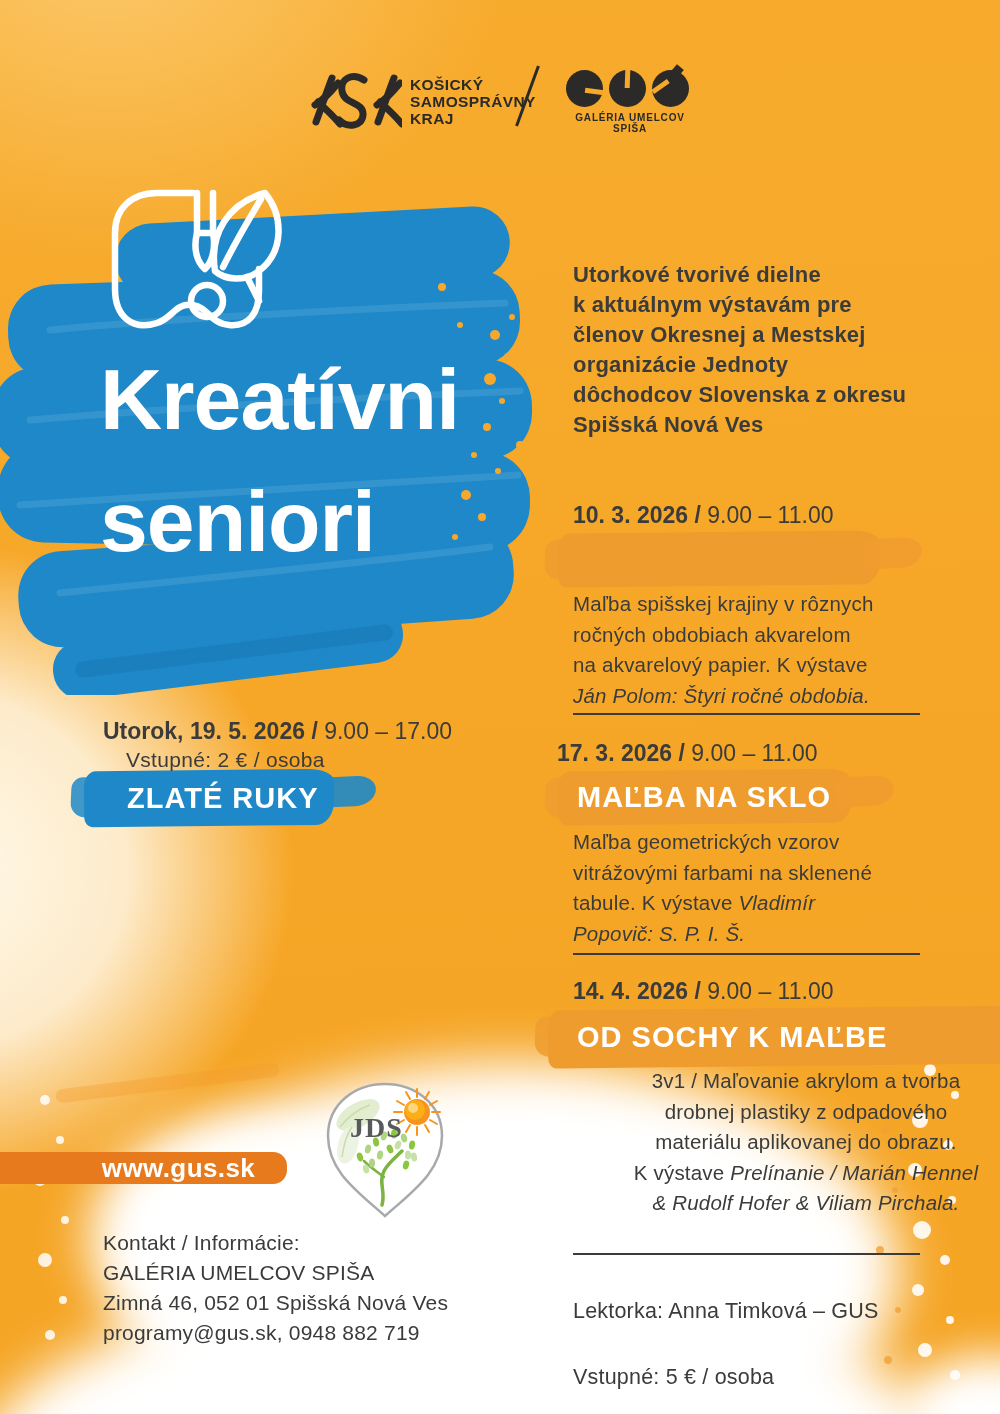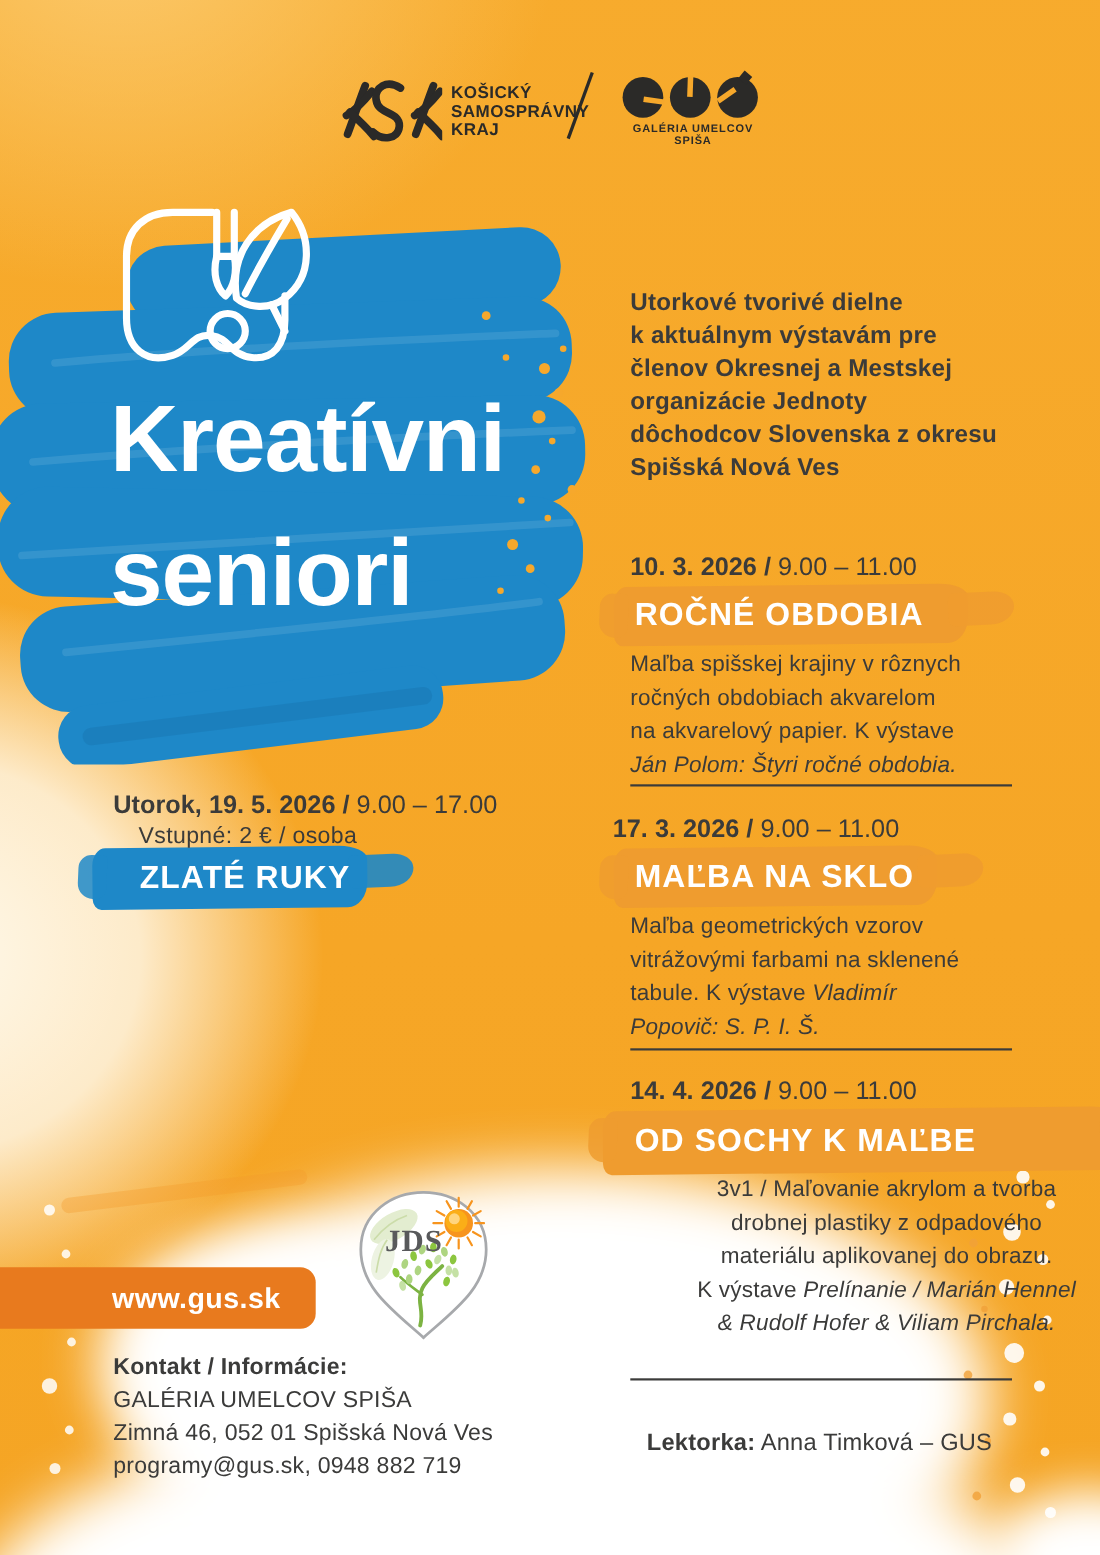--- a/index.html
+++ b/index.html
@@ -39,28 +39,28 @@
   .etitle{position:absolute;z-index:5;color:#fff;font-size:29px;font-weight:800;letter-spacing:1px;white-space:nowrap;}
   .edate{position:absolute;z-index:5;font-size:23px;white-space:pre;}
   .edate b{font-weight:700;}
   .para{position:absolute;z-index:5;font-size:20.5px;line-height:30.5px;letter-spacing:.2px;white-space:pre-line;width:400px;}
   .para i{font-style:italic;}
   .para b{font-weight:700;}
   .intro{left:573px;top:260px;width:380px;z-index:5;font-size:22px;font-weight:600;line-height:30px;letter-spacing:.2px;white-space:pre-line;}
   .divider{position:absolute;left:573px;width:347px;height:2px;background:#3B3B3A;z-index:5;}
   .fee{position:absolute;z-index:5;font-size:21px;letter-spacing:.3px;}
   .lektorka{left:573px;top:1262px;z-index:5;font-size:21.5px;line-height:33px;letter-spacing:.2px;white-space:pre-line;}
-  .lektorka b{font-weight:700;margin-left:15px;}
-  
-  .www-btn{left:0;top:1152px;width:287px;height:56px;z-index:6;background:#E87A1E;border-radius:0 14px 14px 0;
+  .lektorka b{font-weight:400;}
+  
+  .www-btn{left:0;top:1152px;width:287px;height:32px;z-index:6;background:#E87A1E;border-radius:0 14px 14px 0;
     display:flex;align-items:center;justify-content:center;padding-left:70px;box-sizing:border-box;cursor:pointer;}
   .www-btn span{color:#fff;font-size:26px;font-weight:700;letter-spacing:.4px;}
   .jds-svg{left:310px;top:1078px;width:150px;height:144px;z-index:6;}
   .contact{left:103px;top:1228px;z-index:5;font-size:21px;line-height:30px;letter-spacing:.2px;}
-  .contact .h{font-weight:700;}
+  .contact .h{font-weight:400;}
   .streak{left:55px;top:1076px;width:225px;height:14px;background:rgba(243,156,42,.35);border-radius:7px;transform:rotate(-7deg);z-index:2;}
   .speck{z-index:2;}
 </style>
 </head>
 <body>
 
 <div class="poster">
 
   <div class="blob" style="left:120px;top:1062px;width:780px;height:420px;"></div>
   <div class="blob" style="left:-30px;top:1280px;width:990px;height:400px;"></div>
@@ -184,21 +184,20 @@
 dôchodcov Slovenska z okresu
 Spišská Nová Ves</div>
 
   <div class="abs page-title">
     <div>Kreatívni</div>
     <div>seniori</div>
   </div>
 
   <div class="abs edate" style="left:573px;top:502px;"><b>10. 3. 2026 /</b><span> 9.00 – 11.00</span></div>
   <div class="hbrush" style="left:558px;top:532px;width:322px;height:54px;"></div>
-  <div class="etitle" style="left:577px;top:543px;">ROČNÉ OBDOBIA</div>
   <div class="para" style="left:573px;top:589px;"><span>Maľba spišskej krajiny v rôznych
 ročných obdobiach akvarelom
 na akvarelový papier. K výstave
 </span><i>Ján Polom: Štyri ročné obdobia.</i></div>
   <div class="divider" style="top:713px;"></div>
 
   <div class="abs edate" style="left:557px;top:740px;"><b>17. 3. 2026 /</b><span> 9.00 – 11.00</span></div>
   <div class="hbrush" style="left:558px;top:770px;width:294px;height:54px;"></div>
   <div class="etitle" style="left:577px;top:781px;">MAĽBA NA SKLO</div>
   <div class="para" style="left:573px;top:827px;"><span>Maľba geometrických vzorov
@@ -212,20 +211,21 @@
   <div class="etitle" style="left:577px;top:1021px;">OD SOCHY K MAĽBE</div>
   <div class="para" style="left:606px;top:1066px;text-align:center;"><span>3v1 / Maľovanie akrylom a tvorba
 drobnej plastiky z odpadového
 materiálu aplikovanej do obrazu.
 K výstave </span><i>Prelínanie / Marián Hennel
 &amp; Rudolf Hofer &amp; Viliam Pirchala.</i></div>
   <div class="divider" style="top:1253px;"></div>
 
   <div class="abs lektorka">
     <div><b>Lektorka:</b><span> Anna Timková – GUS</span></div>
+    <div>Vstupné: 5 € / osoba</div>
   </div>
 
   <div class="abs edate" style="left:103px;top:718px;"><b>Utorok, 19. 5. 2026 /</b><span> 9.00 – 17.00</span></div>
   <div class="fee" style="left:103px;top:748px;margin-left:23px;">Vstupné: 2 € / osoba</div>
   <div class="hbrush bluebrush" style="left:84px;top:770px;width:250px;height:56px;"></div>
   <div class="etitle" style="left:107px;top:782px;margin-left:20px;">ZLATÉ RUKY</div>
 
   <div class="abs www-btn">
     <span>www.gus.sk</span>
   </div>

